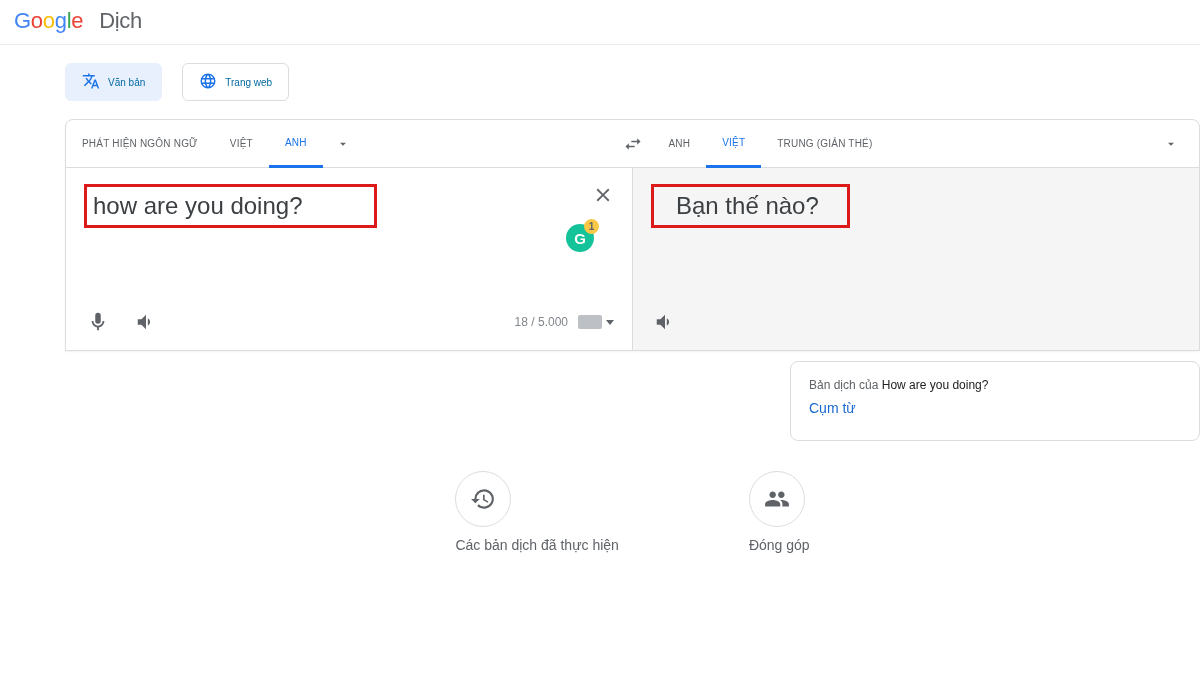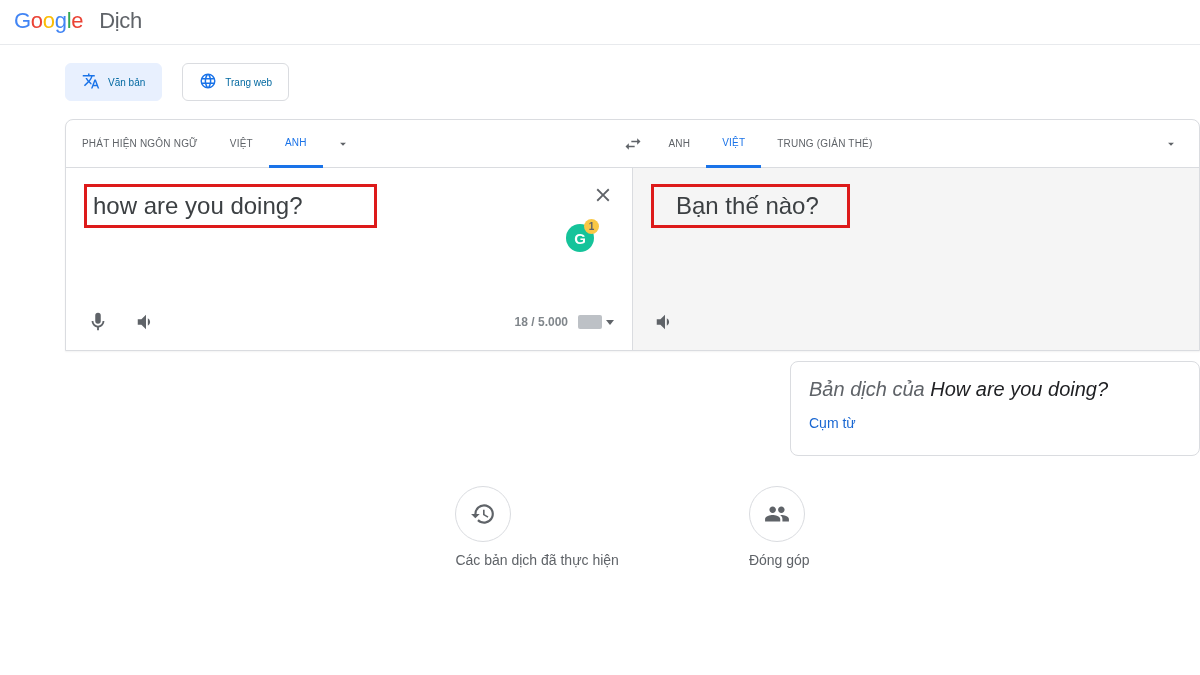--- a/index.html
+++ b/index.html
@@ -28,26 +28,26 @@
   .tgt-text { font-size:24px; color:#3c4043; border:3px solid #dd1a1a; padding:4px 28px 4px 22px; display:inline-block; line-height:1.25; }
   .clear-x { position:absolute; right:18px; top:16px; cursor:pointer; color:#5f6368; }
   .grammarly { position:absolute; right:36px; top:56px; width:30px; height:30px; }
   .gram-circle { width:28px; height:28px; border-radius:50%; background:#15c39a; display:flex; align-items:center; justify-content:center; position:relative; }
   .gram-circle::after { content:"G"; color:#fff; font-weight:700; font-size:15px; }
   .gram-badge { position:absolute; top:-5px; right:-5px; width:15px; height:15px; border-radius:50%; background:#f9c846; color:#5f6368; font-size:10px; font-weight:700; display:flex; align-items:center; justify-content:center; }
   .foot-row { display:flex; align-items:center; justify-content:space-between; margin-top:80px; }
   .foot-left { display:flex; gap:20px; }
   .foot-right { display:flex; align-items:center; gap:10px; }
   .icon-btn { width:28px; height:28px; display:flex; align-items:center; justify-content:center; cursor:pointer; color:#5f6368; }
-  .char-count { font-size:12px; color:#80868b;font-weight:bold; }
+  .char-count { font-size:12px; color:#80868b; }
   .kbd-mini { display:flex; align-items:center; gap:4px; }
   .kbd-rect { width:24px; height:14px; background:#bdc1c6; border-radius:2px; }
   .dd-tri { width:0; height:0; border-left:4px solid transparent; border-right:4px solid transparent; border-top:5px solid #5f6368; }
   .extras { width:410px; margin-left:725px; margin-top:10px; border:1px solid #dadce0; border-radius:8px; padding:16px 18px; background:#fff; }
-  .ex-title { font-size:20px; color:#5f6368; margin-bottom:14px;font-style:italic; }
+  .ex-title { font-size:12px; color:#5f6368; margin-bottom:8px; }
   .ex-title .strong { color:#202124; }
   .ex-tag { color:#1967d2; font-size:14px; margin-bottom:8px; }
   .ex-line { display:flex; gap:12px; align-items:baseline; }
   .ex-main { font-size:16px; color:#202124; }
   .ex-side { font-size:14px; color:#80868b; }
   .actions { display:flex; justify-content:center; gap:130px; margin-top:30px; }
   .act { display:flex; flex-direction:column; align-items:flex-start; gap:10px; cursor:pointer; }
   .act-circle { width:56px; height:56px; border:1px solid #dadce0; border-radius:50%; display:flex; align-items:center; justify-content:center; color:#5f6368; }
   .act-label { font-size:14px; color:#5f6368; }
 </style>

